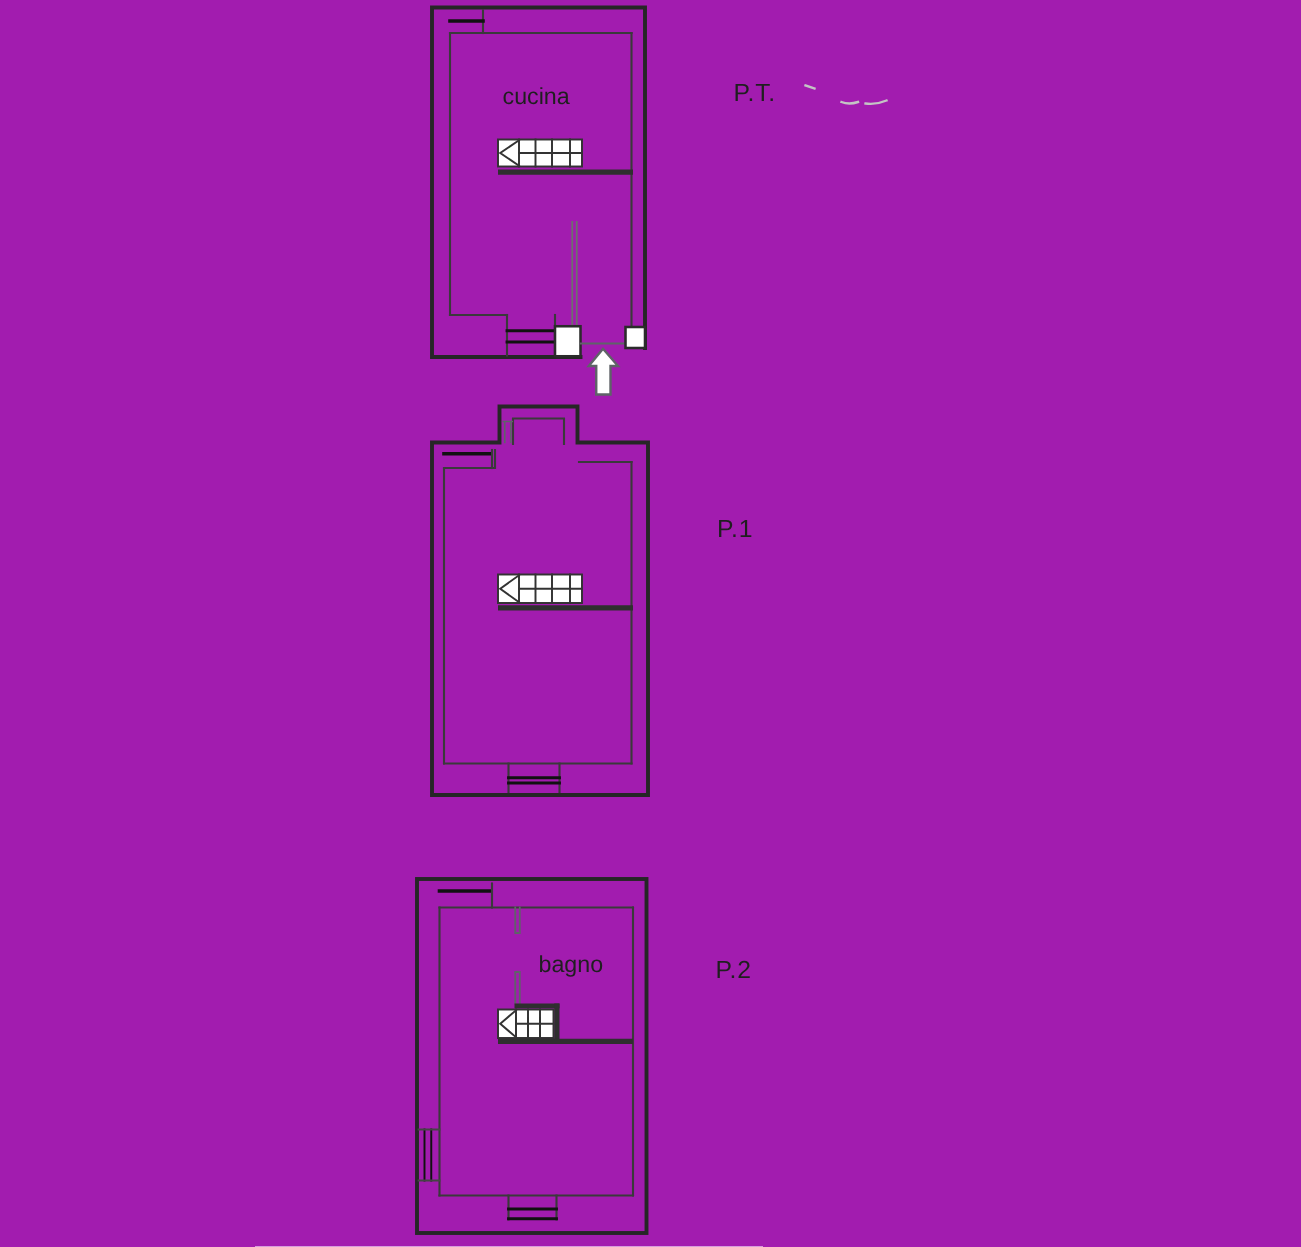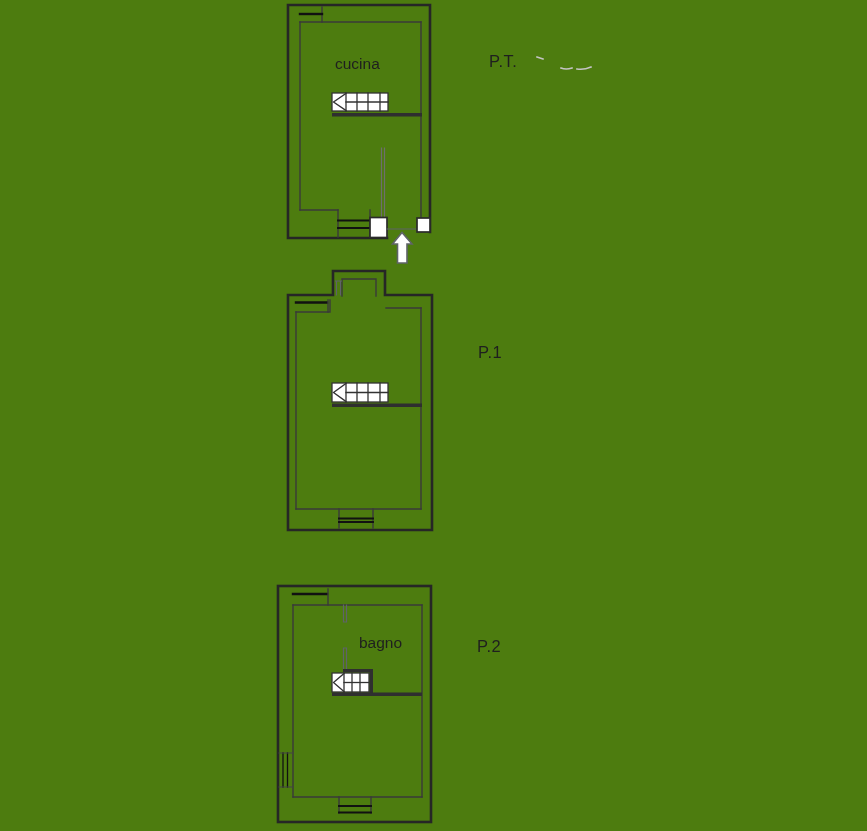--- a/index.html
+++ b/index.html
@@ -8,21 +8,21 @@
     background: #ffffff;
     width: 867px;
     height: 831px;
     overflow: hidden;
     font-family: "Liberation Sans", sans-serif;
   }
   .canvas {
     position: relative;
     width: 867px;
     height: 831px;
-    background: #4d7c0f;
+    background: #a21caf;
   }
   svg text {
     font-family: "Liberation Sans", sans-serif;
     fill: #1f1f1f;
   }
   .room-label { font-size: 15.5px; }
   .floor-label { font-size: 16.5px; letter-spacing: 0.5px; }
 </style>
 </head>
 <body>

